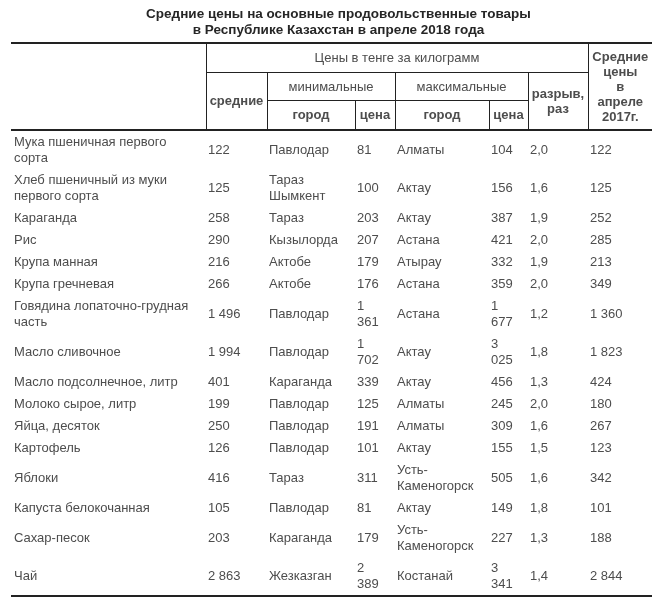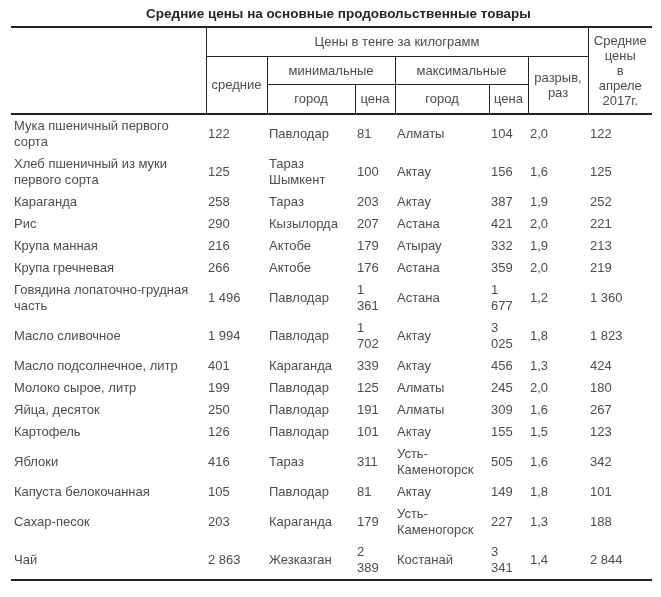--- a/index.html
+++ b/index.html
@@ -43,38 +43,39 @@
     line-height: 15px;
     white-space: pre-line;
     padding: 1px 2px;
   }
   tr.h-row1 { height: 29px; }
   tr.h-row2 { height: 28px; }
   tr.h-row3 { height: 30px; }
 
   .b-r  { border-right: 1px solid #222222; }
   .b-b1 { border-bottom: 1px solid #222222; }
-  .b-b2 { border-bottom: 2px solid #222222; }
+  .b-b2 { border-bottom: 2px solid #222222; font-weight: bold; }
 
   tbody td {
     font-size: 13px;
     color: #4d4d4d;
     text-align: left;
     vertical-align: middle;
     line-height: 16px;
     white-space: pre-line;
     padding: 3px 2px;
   }
   tbody td.product { padding-left: 3px; }
 </style>
 </head>
 <body>
 
 <div class="title-block">
   <div>Средние цены на основные продовольственные товары</div>
+  <div>в Республике Казахстан в апреле 2018 года</div>
 </div>
 
 <table class="prices">
   <colgroup>
     <col class="c-product">
       <col class="c-avg">
       <col class="c-mincity">
       <col class="c-minprice">
     <col class="c-maxcity">
       <col class="c-maxprice">
@@ -100,21 +101,21 @@
     </tr>
     <tr class="h-row3">
       <th class="b-r b-b2">город</th>
       <th class="b-r b-b2">цена</th>
       <th class="b-r b-b2">город</th>
       <th class="b-r b-b2">цена</th>
     </tr>
   </thead>
   <tbody id="table-body">
       <tr>
-    <td class="product">Мука пшеничный первого
+    <td class="product">Мука пшеничная первого
 сорта</td>
     <td>122</td>
     <td>Павлодар</td>
     <td>81</td>
     <td>Алматы</td>
     <td>104</td>
     <td>2,0</td>
     <td>122</td>
   </tr>
       <tr>
@@ -140,41 +141,41 @@
     <td>252</td>
   </tr>
       <tr>
     <td class="product">Рис</td>
     <td>290</td>
     <td>Кызылорда</td>
     <td>207</td>
     <td>Астана</td>
     <td>421</td>
     <td>2,0</td>
-    <td>221</td>
+    <td>285</td>
   </tr>
       <tr>
     <td class="product">Крупа манная</td>
     <td>216</td>
     <td>Актобе</td>
     <td>179</td>
     <td>Атырау</td>
     <td>332</td>
     <td>1,9</td>
     <td>213</td>
   </tr>
       <tr>
     <td class="product">Крупа гречневая</td>
     <td>266</td>
     <td>Актобе</td>
     <td>176</td>
     <td>Астана</td>
     <td>359</td>
     <td>2,0</td>
-    <td>219</td>
+    <td>349</td>
   </tr>
       <tr>
     <td class="product">Говядина лопаточно-грудная
 часть</td>
     <td>1 496</td>
     <td>Павлодар</td>
     <td>1
 361</td>
     <td>Астана</td>
     <td>1

